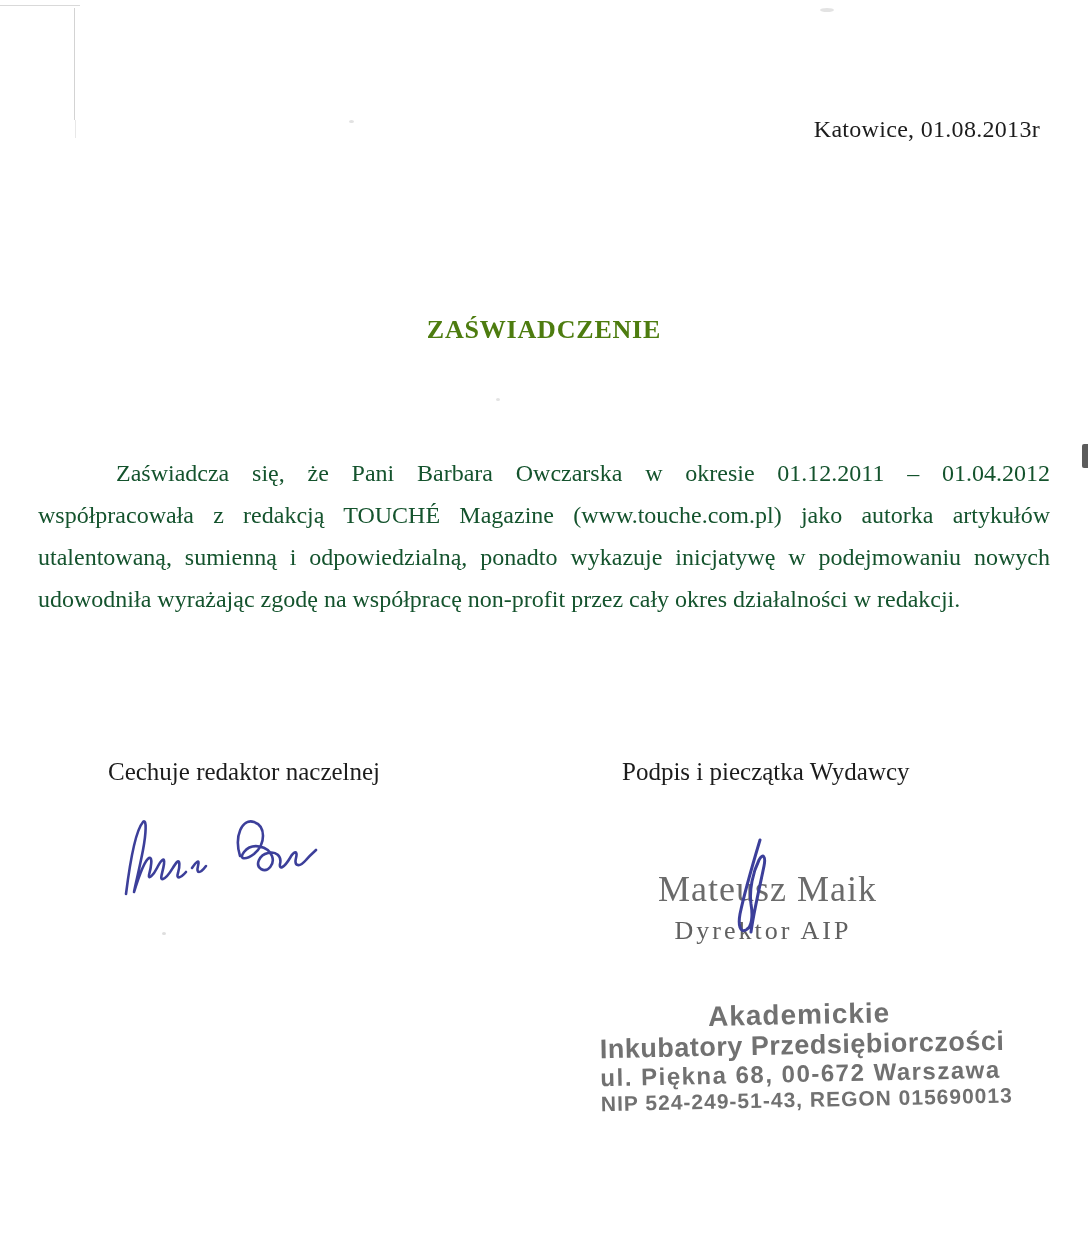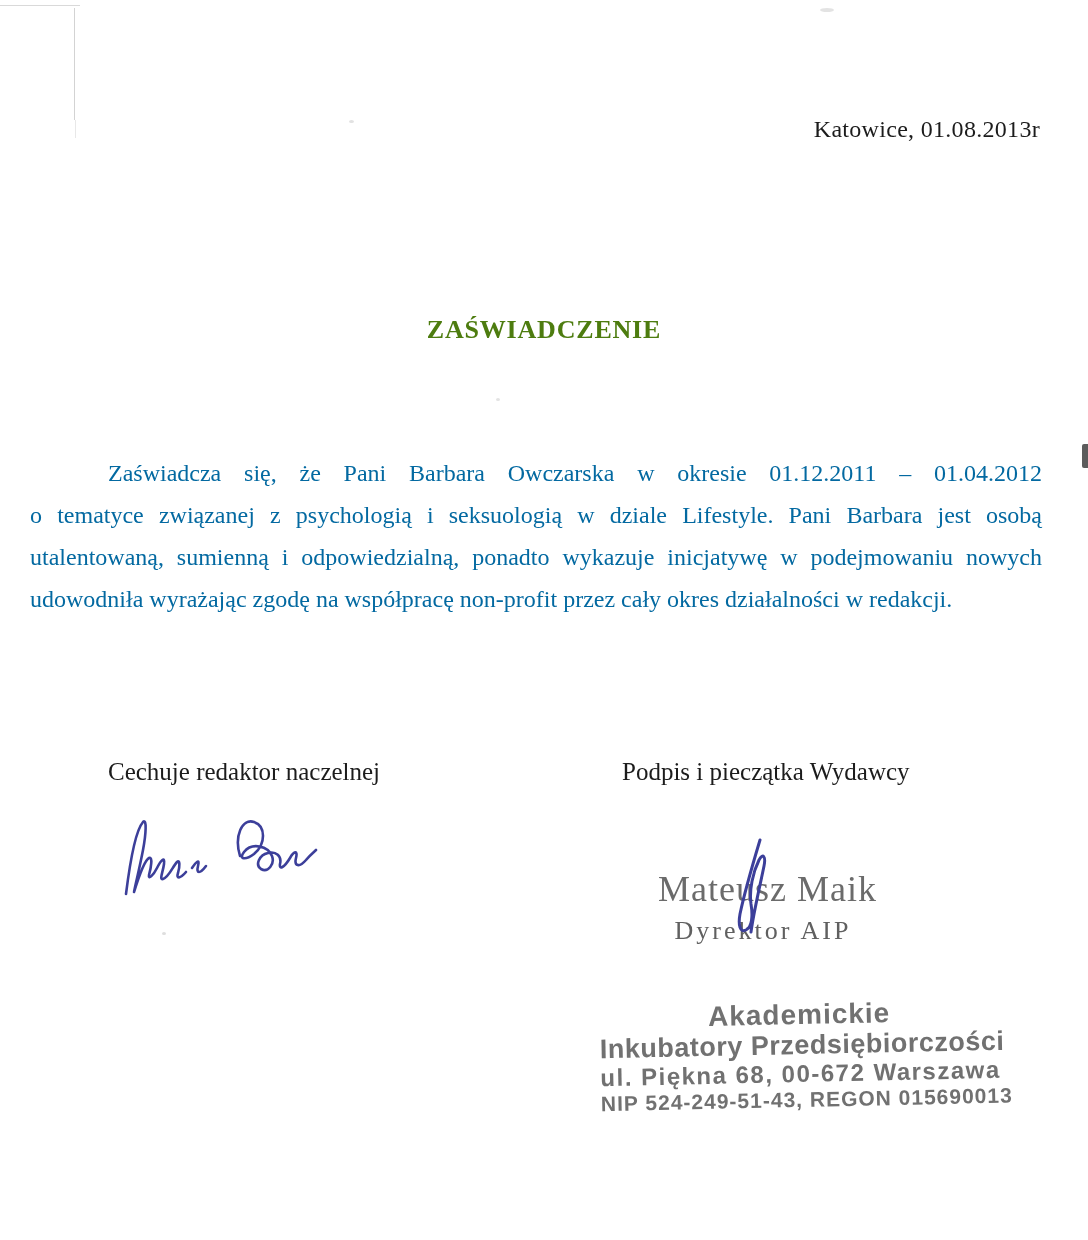--- a/index.html
+++ b/index.html
@@ -29,22 +29,22 @@
     font-size: 24px; letter-spacing: .3px;
   }
 
   .doc-title {
     position: absolute; top: 315px; left: 0; width: 100%;
     text-align: center; font-weight: bold; font-size: 26px;
     letter-spacing: .8px; color: #4d7c0f;
   }
 
   .body-text {
-    position: absolute; top: 452px; left: 30px; width: 1012px;
-    font-size: 24px; color: #0369a1;
+    position: absolute; top: 452px; left: 38px; width: 1012px;
+    font-size: 24px; color: #14532d;
   }
   .para-line {
     line-height: 42px; height: 42px;
     text-align: justify; text-align-last: justify;
     white-space: normal; overflow: visible;
   }
   .para-line.first { text-indent: 78px; }
   .para-line.last  { text-align-last: left; }
 
   .sig-labels { position: absolute; top: 758px; left: 0; width: 100%; font-size: 25px; }
@@ -91,21 +91,21 @@
   <div class="artifact a-speck3"></div>
   <div class="artifact a-speck4"></div>
   <div class="artifact a-sliver"></div>
 
   <div class="date-line">Katowice, 01.08.2013r</div>
 
   <div class="doc-title">ZAŚWIADCZENIE</div>
 
   <div class="body-text">
     <div class="para-line first">Zaświadcza się, że Pani Barbara Owczarska w okresie 01.12.2011 – 01.04.2012</div>
-    <div class="para-line">o tematyce związanej z psychologią i seksuologią w dziale Lifestyle. Pani Barbara jest osobą</div>
+    <div class="para-line">współpracowała z redakcją TOUCHÉ Magazine (www.touche.com.pl) jako autorka artykułów</div>
     <div class="para-line">utalentowaną, sumienną i odpowiedzialną, ponadto wykazuje inicjatywę w podejmowaniu nowych</div>
     <div class="para-line last">udowodniła wyrażając zgodę na współpracę non-profit przez cały okres działalności w redakcji.</div>
   </div>
 
   <div class="sig-labels">
     <span class="label-left">Cechuje redaktor naczelnej</span>
     <span class="label-right">Podpis i pieczątka Wydawcy</span>
   </div>
 
   <svg class="hand-signature" viewBox="0 0 210 95" xmlns="http://www.w3.org/2000/svg">

